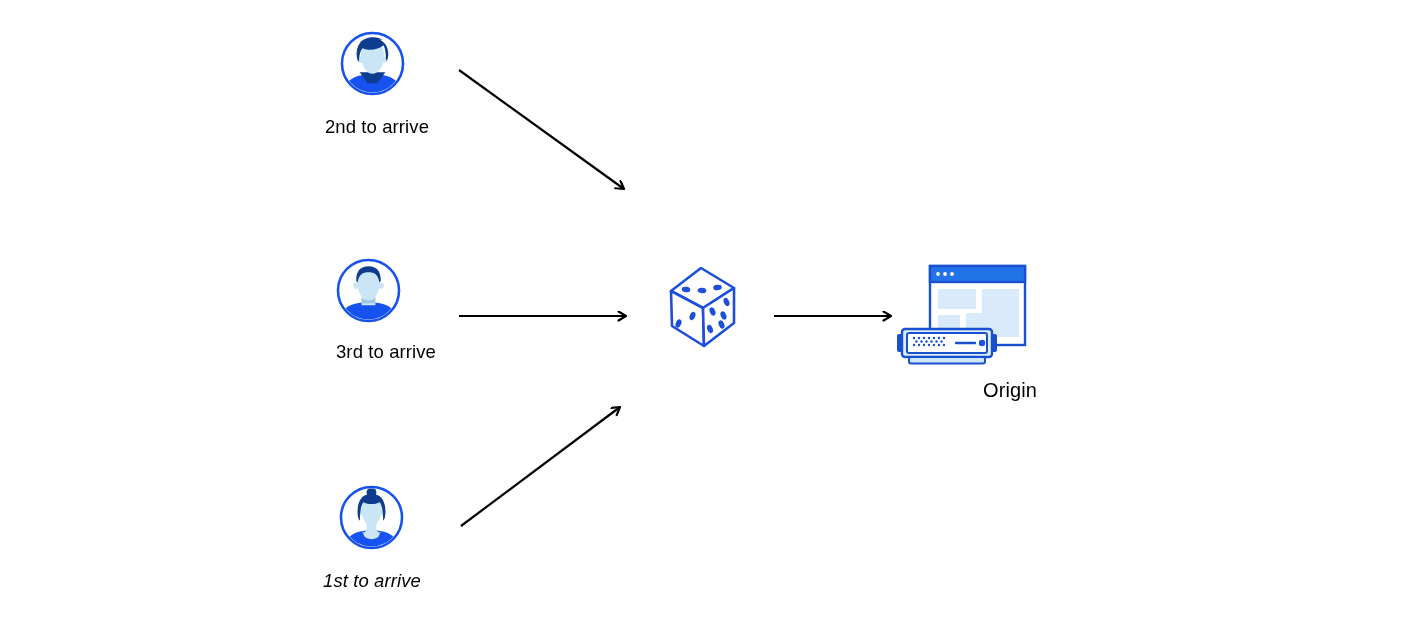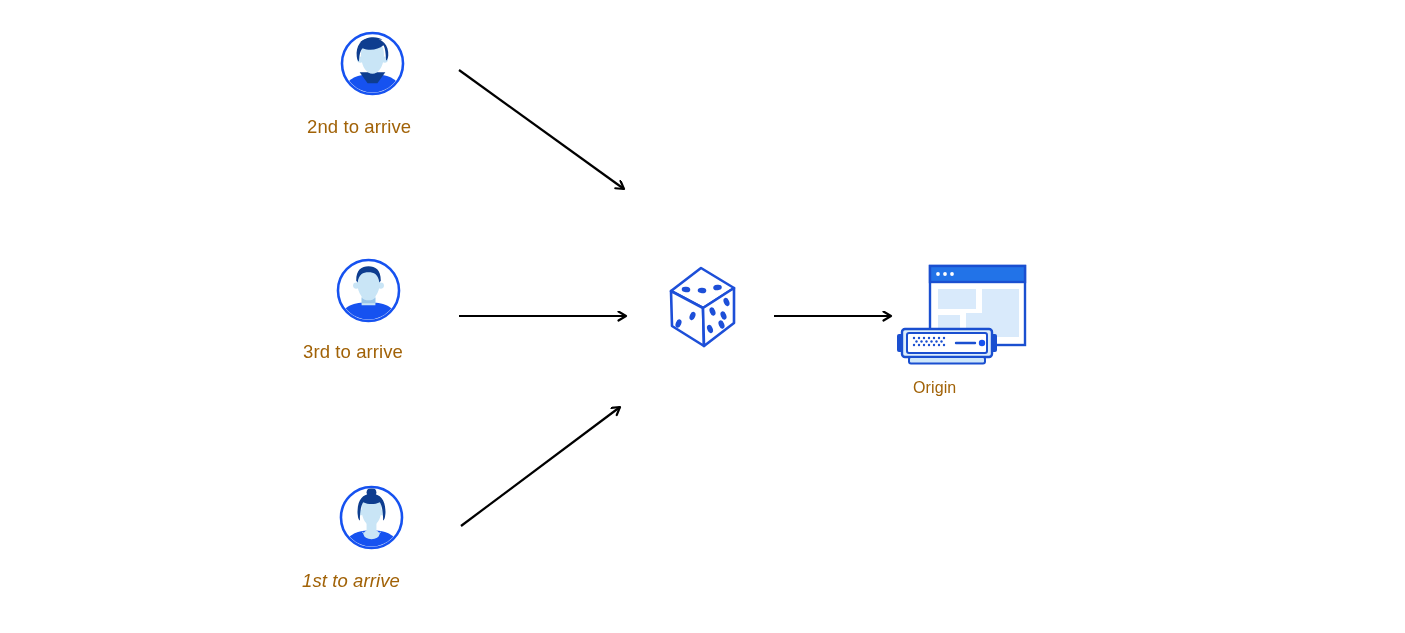--- a/index.html
+++ b/index.html
@@ -18,23 +18,24 @@
   .arrows-layer {
     position: absolute;
     left: 0; top: 0;
     width: 1405px; height: 633px;
   }
   .node {
     position: absolute;
   }
   .node-label {
     position: absolute;
+    text-align: center;
     font-size: 18.5px;
     line-height: 1.1;
-    color: #a16207;
+    color: #000000;
     letter-spacing: 0.1px;
     white-space: nowrap;
   }
 </style>
 </head>
 <body>
 
 <div class="canvas">
 
   <svg class="arrows-layer" viewBox="0 0 1405 633" xmlns="http://www.w3.org/2000/svg">
@@ -90,21 +91,21 @@
         <path d="M2,66 C5,49 17,45 33,45 C49,45 61,49 64,66 Z" fill="#1652f0"></path>
         <path d="M26,36 L40,36 L40,48 L26,48 Z" fill="#c9e5f6"></path>
         <path d="M26,40 C29,44 37,44 40,40 L40,46 L26,46 Z" fill="#9cc6e8"></path>
         <circle cx="20.5" cy="28" r="3.2" fill="#c9e5f6"></circle>
         <circle cx="45.5" cy="28" r="3.2" fill="#c9e5f6"></circle>
         <path d="M33,10 C43,10 45.5,18.5 44.5,27 C43.5,36 39,42.5 33,42.5 C27,42.5 22.5,36 21.5,27 C20.5,18.5 23,10 33,10 Z" fill="#c9e5f6"></path>
         <path d="M20.5,23 C20.5,12 26,8.5 33,8.5 C40,8.5 45.5,12 45.5,23 L44,25 C43,16.5 38.5,14.5 33,14.5 C27.5,14.5 23,16.5 22,25 Z" fill="#0e3d8f"></path>
       </g>
     </svg>
   </div>
-  <div class="node-label" style="left:303px; top:342px; width:140px;">3rd to arrive</div>
+  <div class="node-label" style="left:316px; top:342px; width:140px;">3rd to arrive</div>
 
   <div class="node" style="left:339px; top:485px; width:65px; height:65px;">
     <svg width="65" height="65" viewBox="0 0 66 66" xmlns="http://www.w3.org/2000/svg">
       <defs>
           <clipPath id="c3">
             <circle cx="33" cy="33" r="29.5"></circle>
           </clipPath>
         </defs>
       <circle cx="33" cy="33" r="31" fill="#ffffff" stroke="#1652f0" stroke-width="2.6"></circle>
       <g clip-path="url(#c3)">
@@ -185,15 +186,15 @@
             <circle cx="46" cy="89" r="1.2"></circle>
             <circle cx="51" cy="89" r="1.2"></circle>
             <circle cx="56" cy="89" r="1.2"></circle>
         </g>
         <line x1="68" y1="87" x2="87" y2="87" stroke="#1a4fd0" stroke-width="2.4" stroke-linecap="round"></line>
         <circle cx="94" cy="87" r="3.2" fill="#1652f0"></circle>
         <rect x="21" y="101" width="76" height="6.5" rx="2" fill="#cfe7fa" stroke="#1a4fd0" stroke-width="2"></rect>
       </g>
     </svg>
   </div>
-  <div class="node-label" style="left:913px; top:379px; width:140px; font-size:16px;">Origin</div>
+  <div class="node-label" style="left:940px; top:379px; width:140px; font-size:20px;">Origin</div>
 
 </div>
 
 </body></html>

